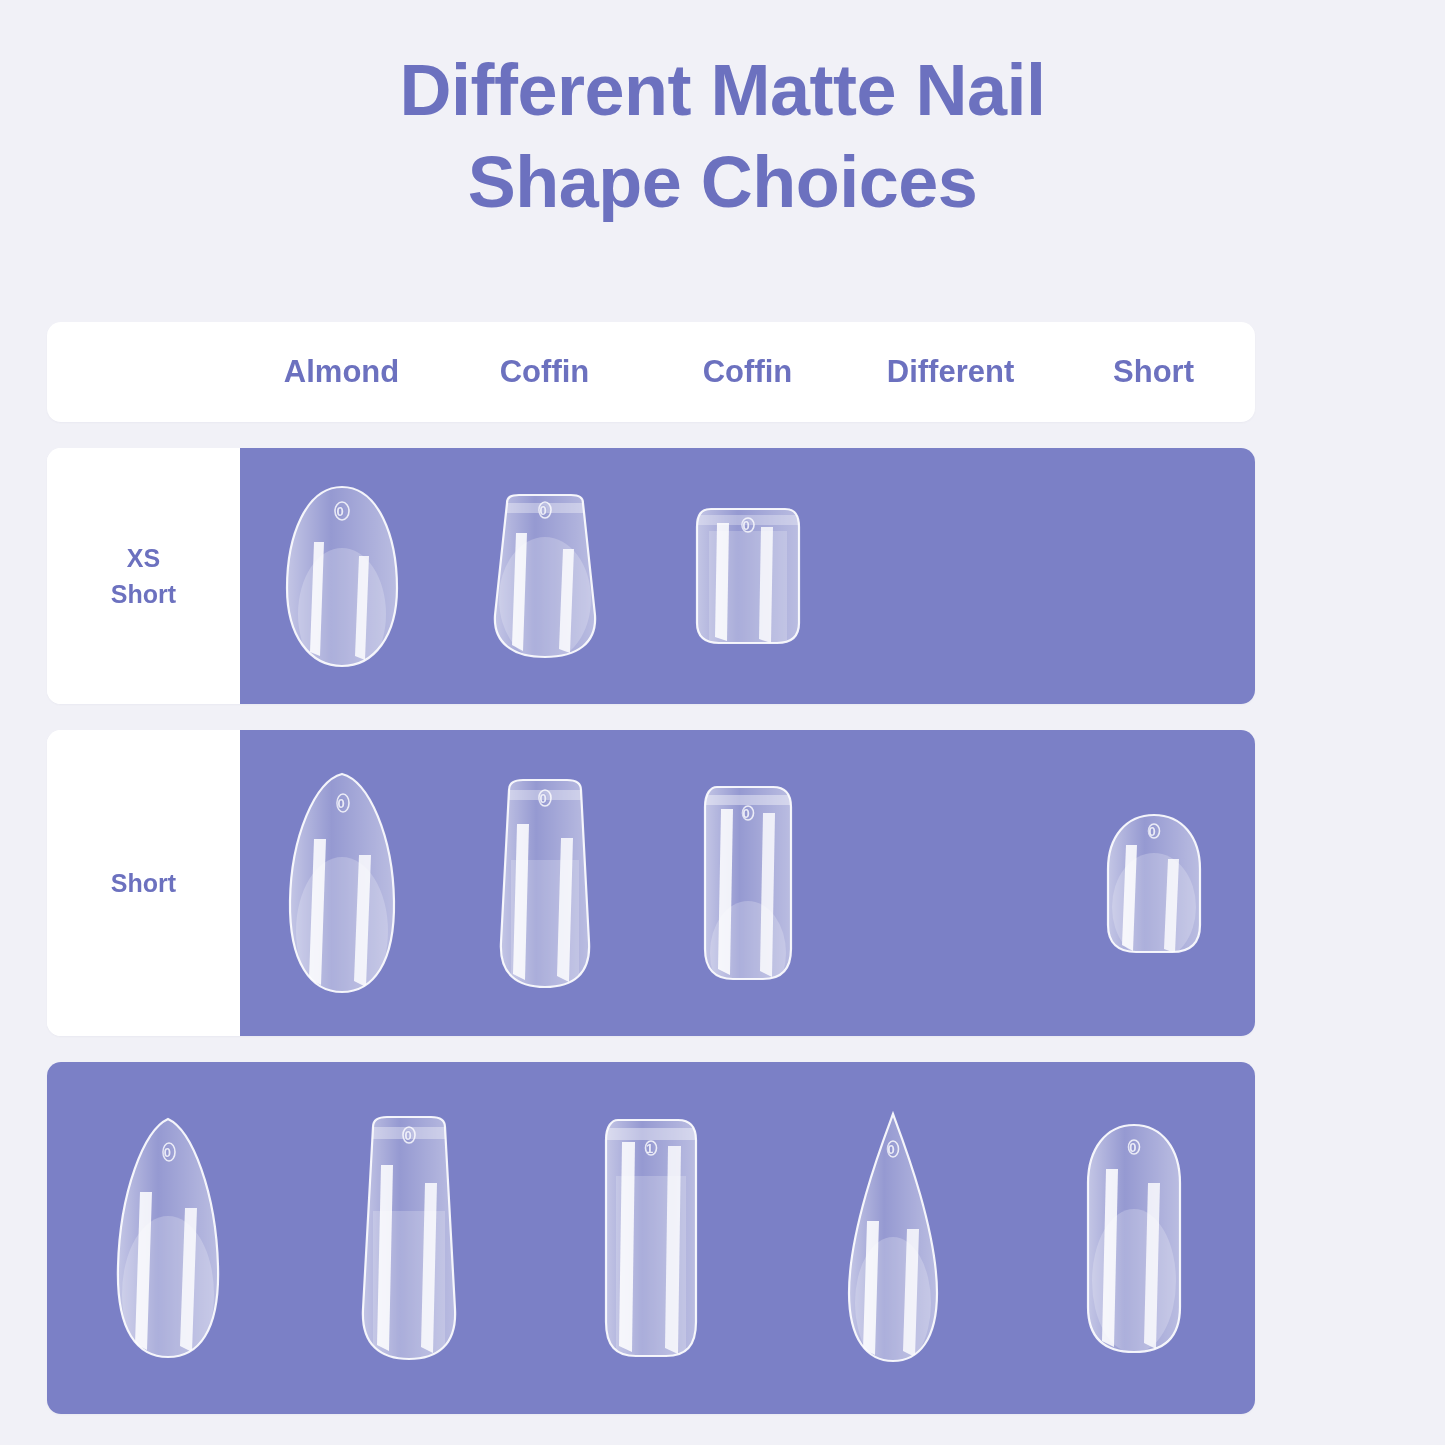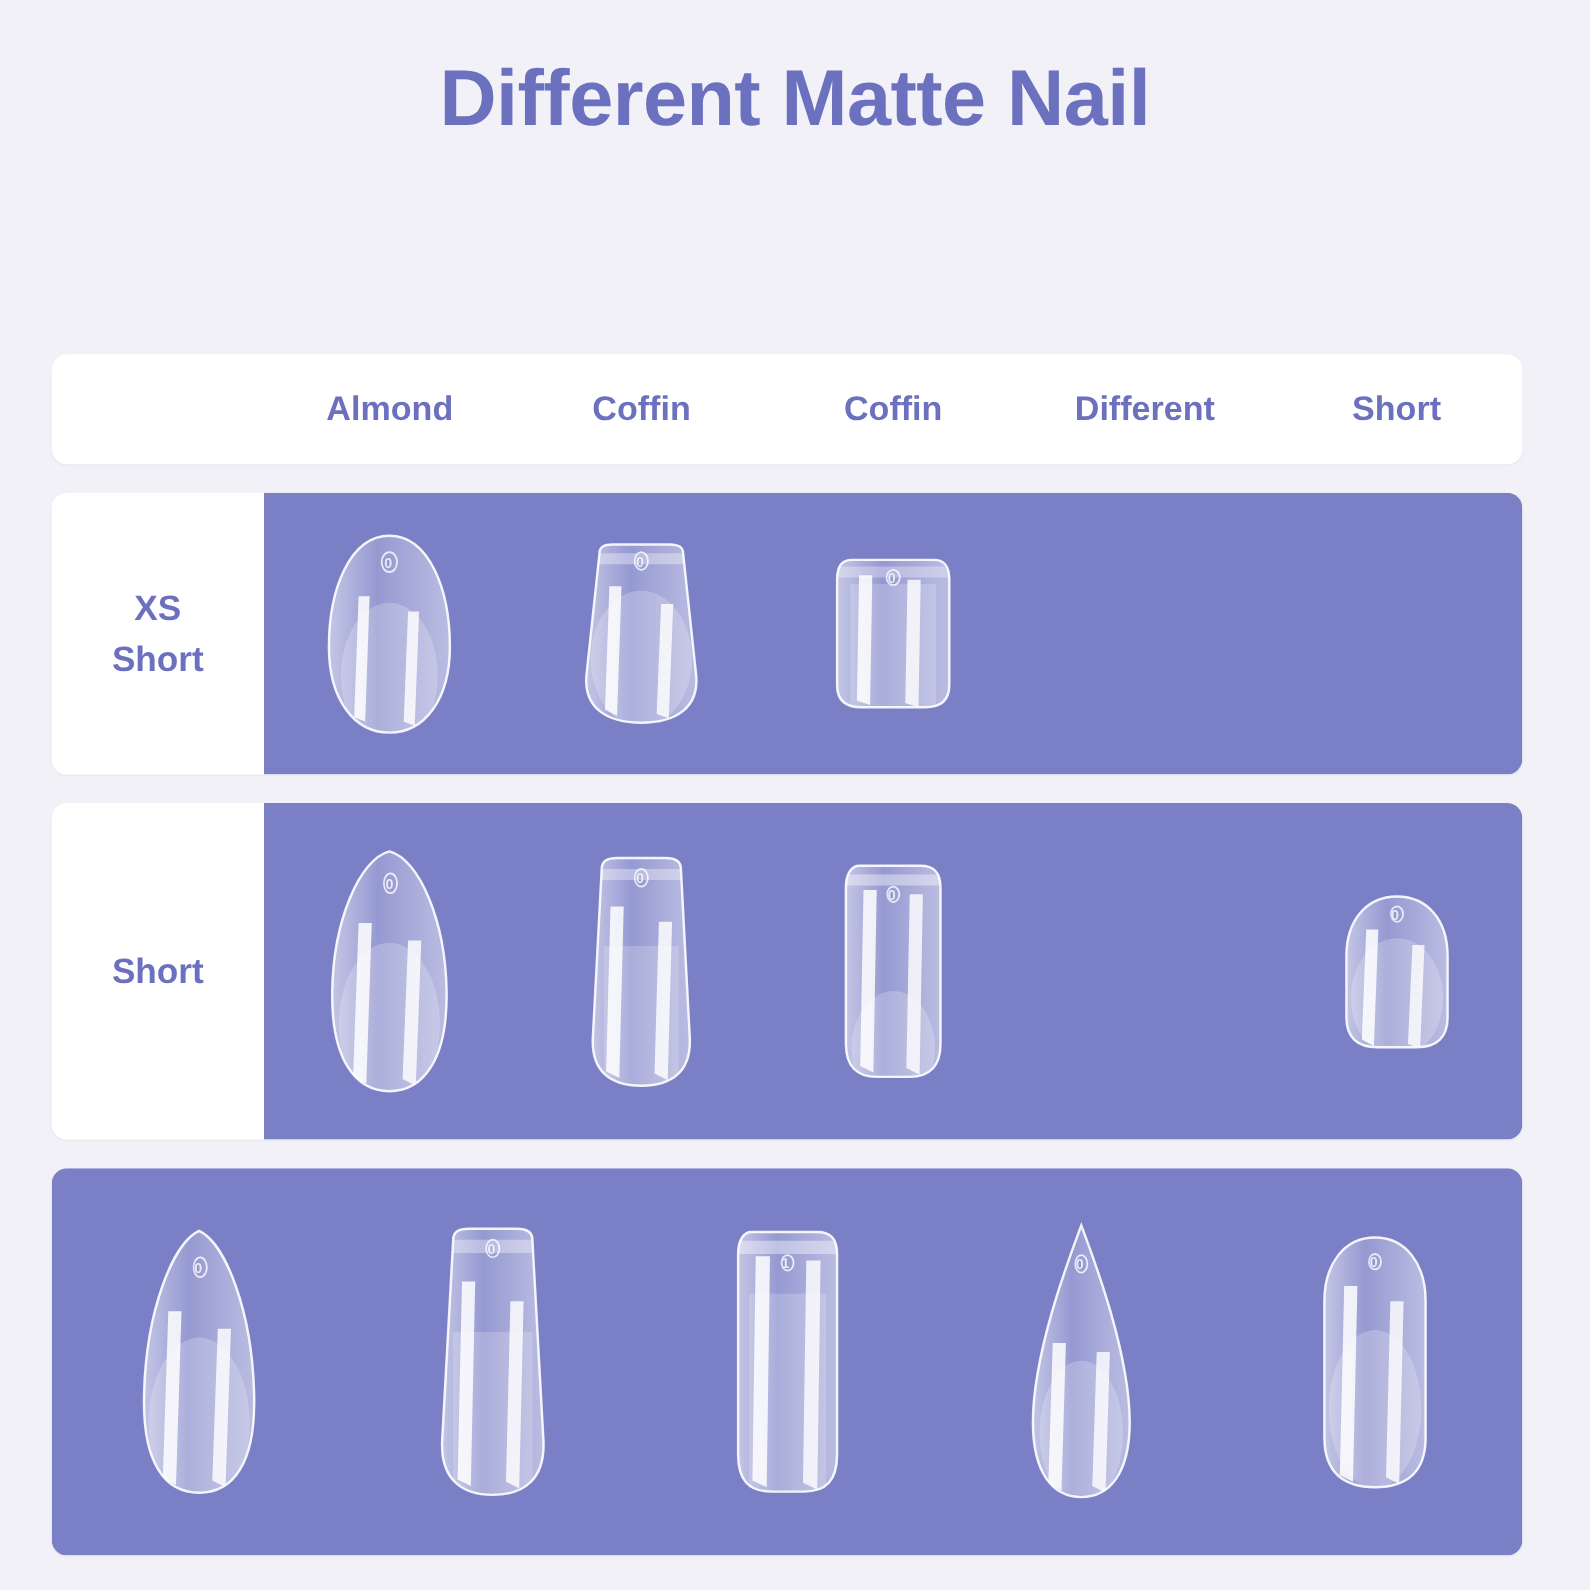--- a/index.html
+++ b/index.html
@@ -25,21 +25,21 @@
     letter-spacing: -0.5px;
     line-height: 1.28;
     white-space: nowrap;
   }
 
   
   .table {
     position: absolute;
     left: 47px;
     top: 322px;
-    width: 1337px;
+    width: 1208px;
   }
 
   
   .header-card {
     height: 100px;
     background: #ffffff;
     border-radius: 14px;
     display: flex;
     align-items: center;
     box-shadow: 0 1px 2px rgba(90,90,140,0.05);
@@ -72,21 +72,21 @@
     box-shadow: 0 1px 2px rgba(90,90,140,0.05);
   }
   .row-label {
     width: 193px;
     flex: 0 0 193px;
     background: #ffffff;
     display: flex;
     align-items: center;
     justify-content: center;
     text-align: center;
-    font-size: 32px;
+    font-size: 25px;
     font-weight: bold;
     color: #6c71bf;
     line-height: 1.45;
     z-index: 2;
   }
   .row-panel {
     flex: 1 1 auto;
     background: #7b80c6;
     display: flex;
     align-items: center;
@@ -117,20 +117,21 @@
     color: rgba(255,255,255,0.82);
     text-shadow: 0 0 2px rgba(120,125,200,0.6);
     pointer-events: none;
   }
 </style>
 </head>
 <body>
 
 <div class="title-block">
   <div class="title-line">Different Matte Nail</div>
+  <div class="title-line">Shape Choices</div>
 </div>
 
 <div class="table">
 
   <div class="header-card">
     <div class="header-label-spacer"></div>
     <div class="header-cols">
       <div class="header-col">Almond</div>
       <div class="header-col">Coffin</div>
       <div class="header-col">Coffin</div>

